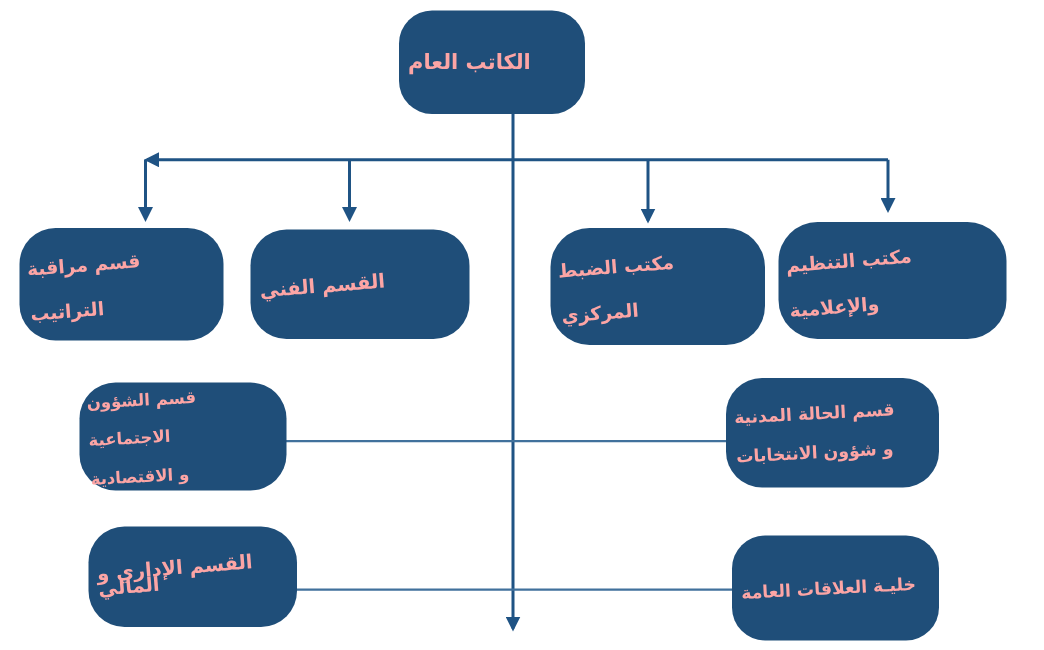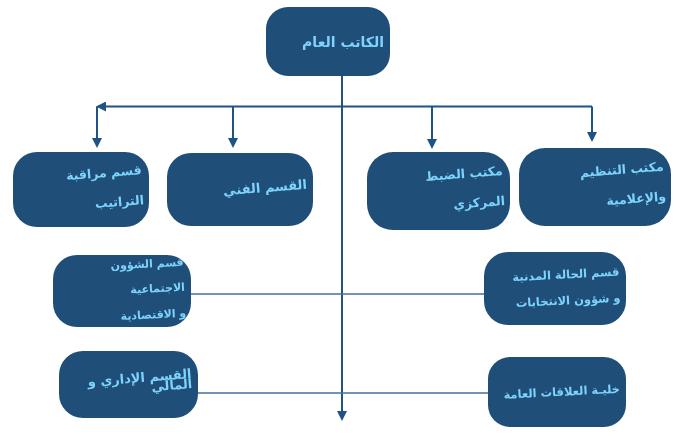--- a/index.html
+++ b/index.html
@@ -16,23 +16,23 @@
     left: 0; top: 0;
     width: 696px; height: 433px;
   }
   .node {
     position: absolute;
     background: #1F4E79;
     border-radius: 24px;
     display: flex;
     align-items: center;
     justify-content: center;
-    color: #7dd3fc;
+    color: #fca5a5;
     font-weight: bold;
-    text-align: right;
+    text-align: left;
     z-index: 2;
   }
   .label {
     direction: rtl;
     unicode-bidi: embed;
     width: 100%;
     padding: 0 6px;
   }
   .label .line { display: block; }
   

